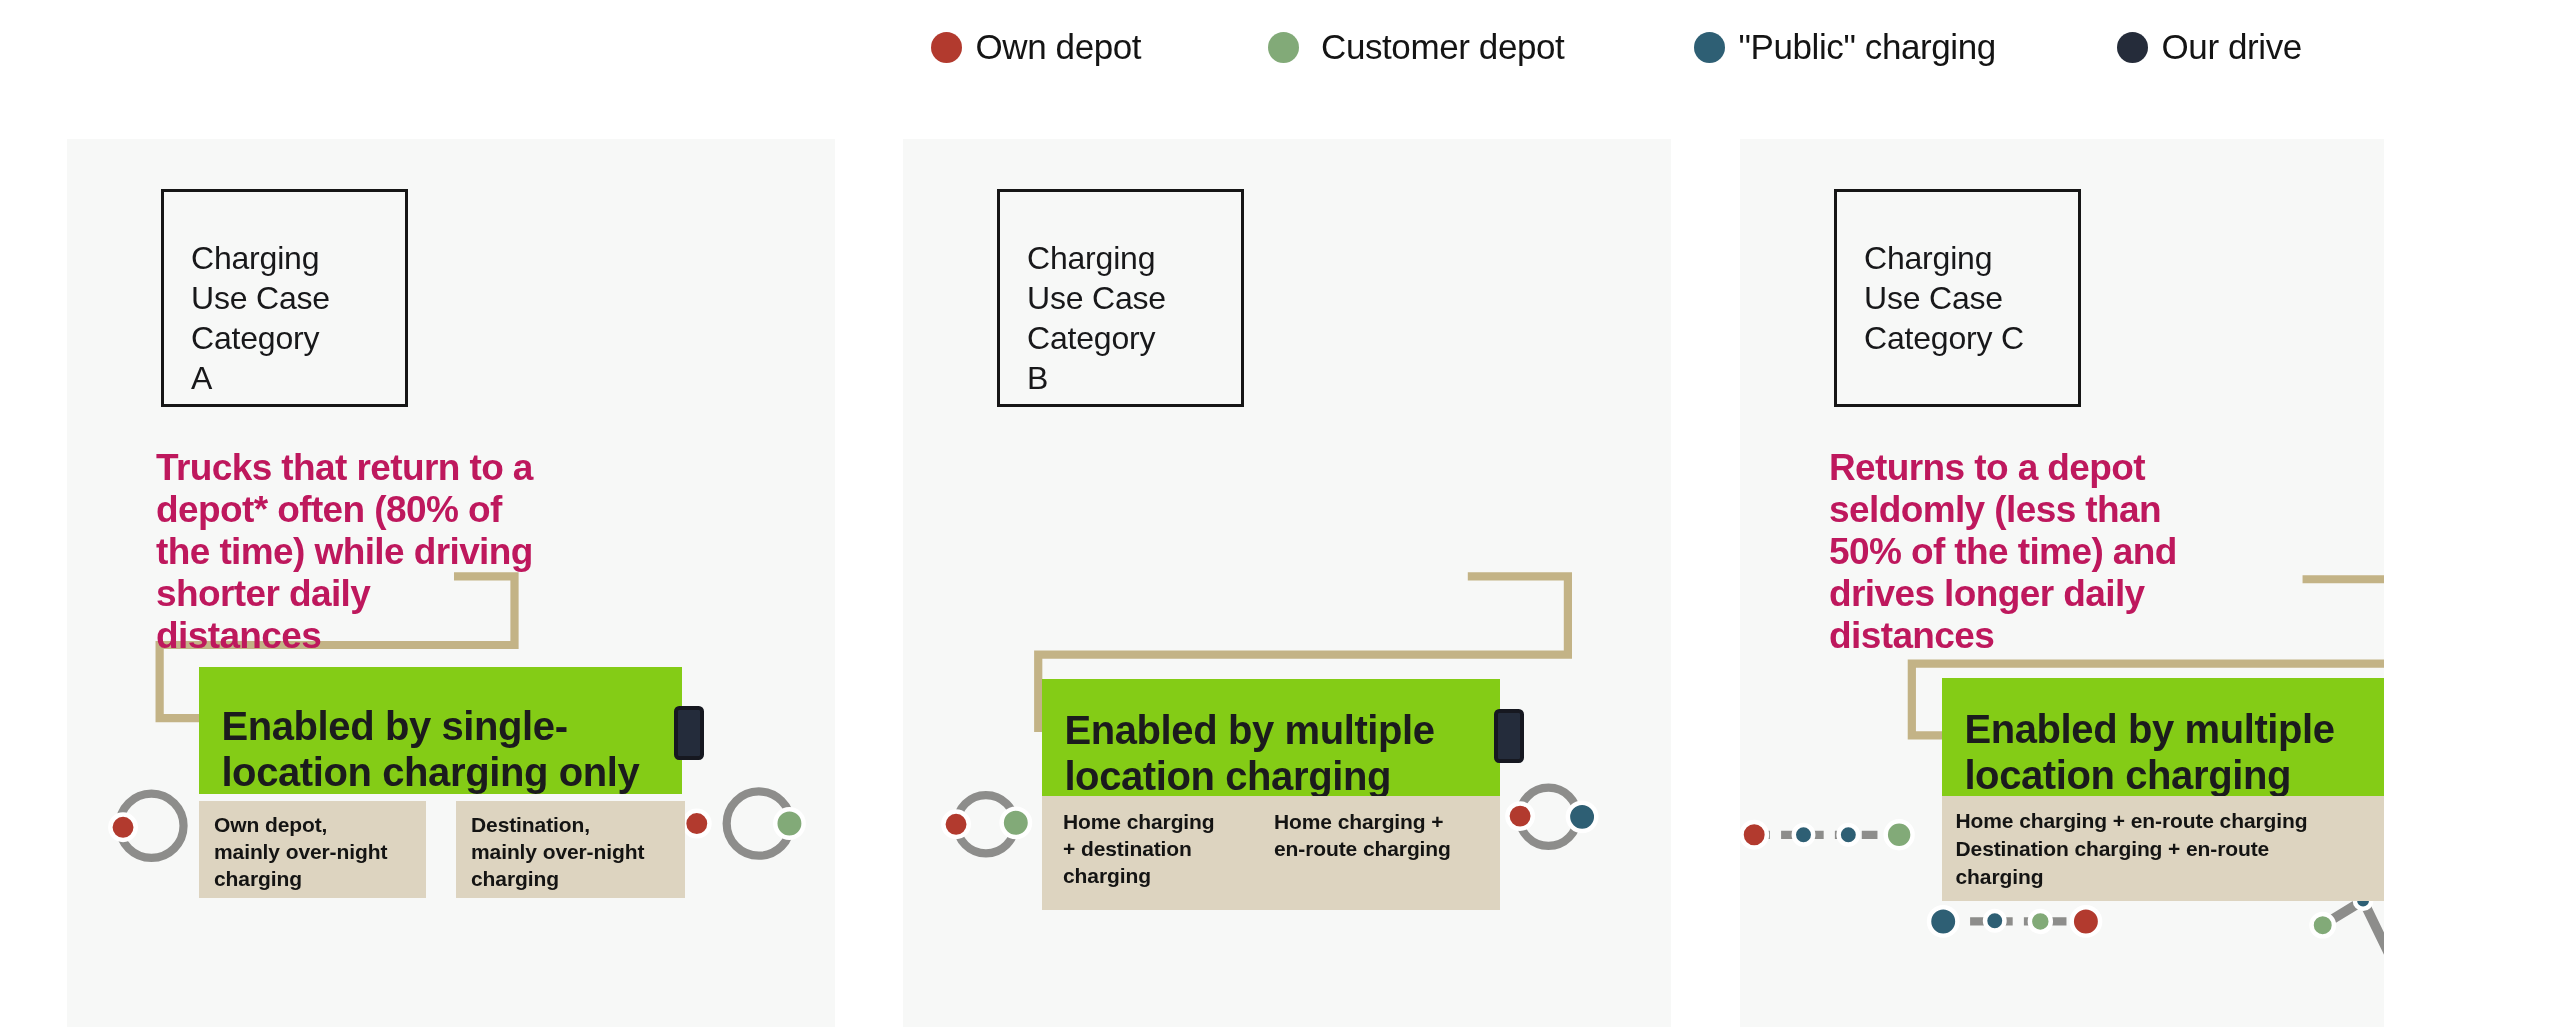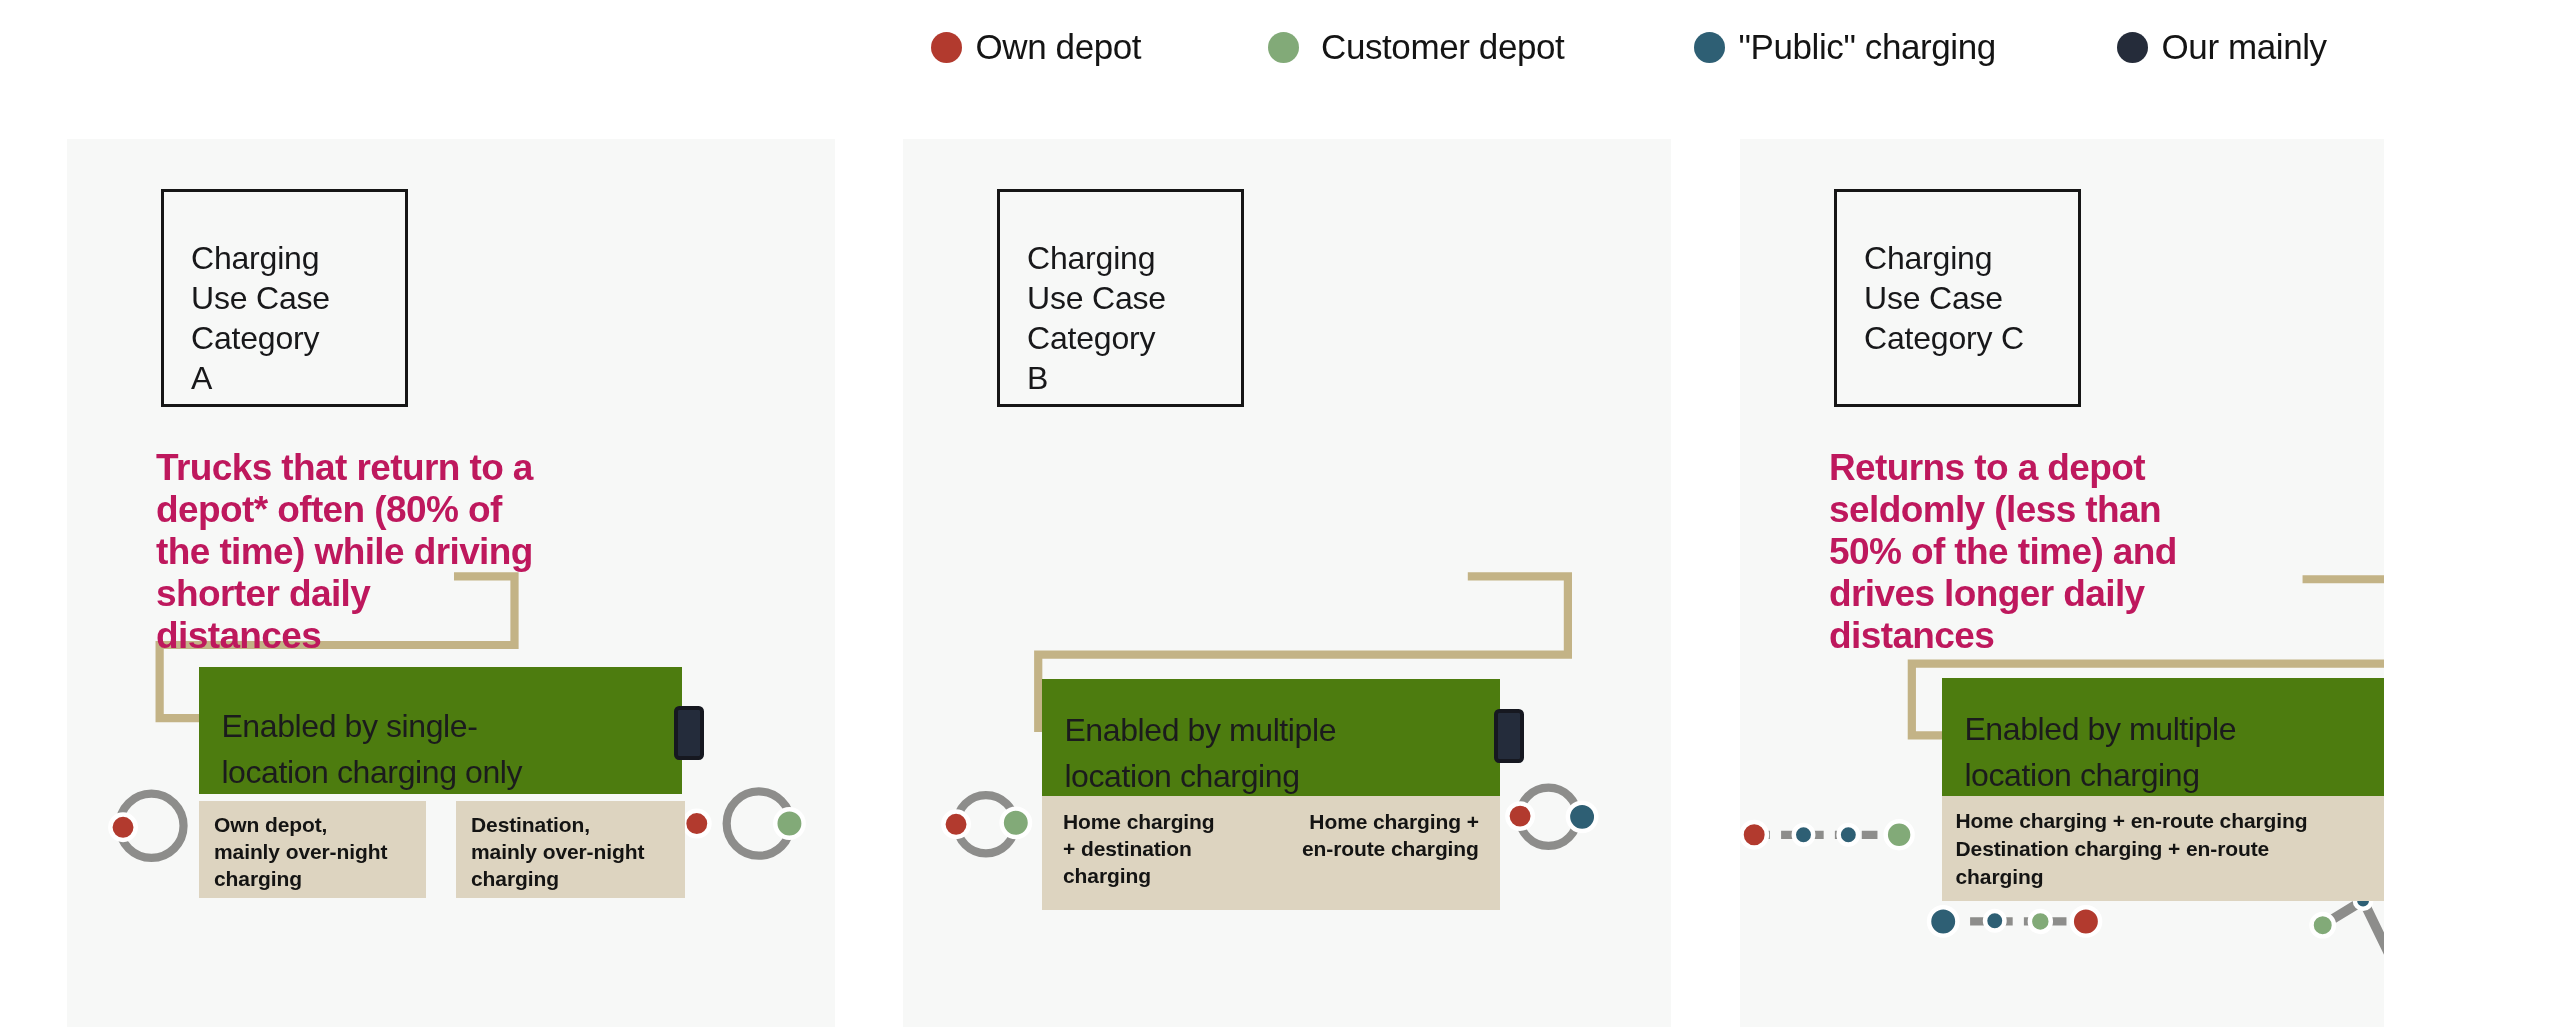--- a/index.html
+++ b/index.html
@@ -26,22 +26,22 @@
     border:3.7px solid #161616;box-sizing:border-box;background:transparent;
     padding:46px 13.5px 0 27px;font-size:32px;line-height:40px;font-weight:500;
     letter-spacing:-0.2px;white-space:pre-line;
   }
   .description{
     position:absolute;left:89px;top:308px;width:665px;
     font-size:37px;line-height:42px;font-weight:600;letter-spacing:-0.6px;
     white-space:pre-line;color:#be185d;
   }
   .enabled-box{
-    position:absolute;background:#4d7c0f;box-sizing:border-box;
-    font-size:32px;line-height:46px;font-weight:400;letter-spacing:-0.4px;
+    position:absolute;background:#84cc16;box-sizing:border-box;
+    font-size:40px;line-height:46px;font-weight:700;letter-spacing:-0.4px;
     white-space:pre-line;color:#1b1b1d;
   }
   #panel-a .enabled-box{left:132px;top:528px;width:483px;height:127px;padding:36px 15px 0 22.4px;}
   #panel-b .enabled-box{left:139px;top:540px;width:458px;height:117px;padding:28px 15px 0 22.4px;}
   #panel-c .enabled-box{left:202px;top:539px;width:463px;height:118px;padding:28px 15px 0 22.4px;}
   .battery{
     position:absolute;width:22.4px;height:46px;background:#242c3b;
     border:4.5px solid #161820;border-radius:5.2px;box-sizing:content-box;
   }
   #panel-a .battery{left:607px;top:567px;}
@@ -49,21 +49,21 @@
   #panel-c .battery{left:659px;top:573px;}
   .sub-box{
     position:absolute;background:#ddd4c0;box-sizing:border-box;
     font-size:21px;line-height:27px;font-weight:700;letter-spacing:-0.1px;
     white-space:pre-line;color:#141413;
   }
   #panel-a .sub-box-1{left:132px;top:662px;width:227px;height:97px;padding:9.7px 7.5px 0 15px;}
   #panel-a .sub-box-2{left:389px;top:662px;width:229px;height:97px;padding:9.7px 7.5px 0 15px;}
   #panel-b .sub-box-wide{left:139px;top:657px;width:458px;height:114px;}
   #panel-b .sub-col-1{position:absolute;left:21px;top:12px;white-space:pre-line;}
-  #panel-b .sub-col-2{position:absolute;left:260px;top:12px;white-space:pre-line;text-align:right;}
+  #panel-b .sub-col-2{position:absolute;left:232px;top:12px;white-space:pre-line;}
   #panel-c .sub-box{left:202px;top:657px;width:463px;height:105px;padding:11.2px 7.5px 0 13.5px;line-height:28px;}
 </style>
 </head>
 <body>
 
 <div class="canvas">
 
   <div>
     <div class="legend-item" id="legend-own">
       <span class="legend-dot"></span>
@@ -72,21 +72,21 @@
     <div class="legend-item" id="legend-customer">
       <span class="legend-dot"></span>
       <span class="legend-label">Customer depot</span>
     </div>
     <div class="legend-item" id="legend-public">
       <span class="legend-dot"></span>
       <span class="legend-label">"Public" charging</span>
     </div>
     <div class="legend-item" id="legend-our">
       <span class="legend-dot"></span>
-      <span class="legend-label">Our mainly</span>
+      <span class="legend-label">Our drive</span>
     </div>
   </div>
 
   <div class="panel" id="panel-a">
     <svg class="decor" width="768" height="888" viewBox="0 0 1028 1188">
       <path d="M518,585 H599 V677 H124 V775 H181" fill="none" stroke="#c3b386" stroke-width="11"></path>
       <g>
         <circle cx="113" cy="919" r="43" fill="none" stroke="#8d8d8b" stroke-width="11"></circle>
         <circle cx="75" cy="921" r="17" fill="#b23a2e" stroke="#ffffff" stroke-width="6"></circle>
       </g>

